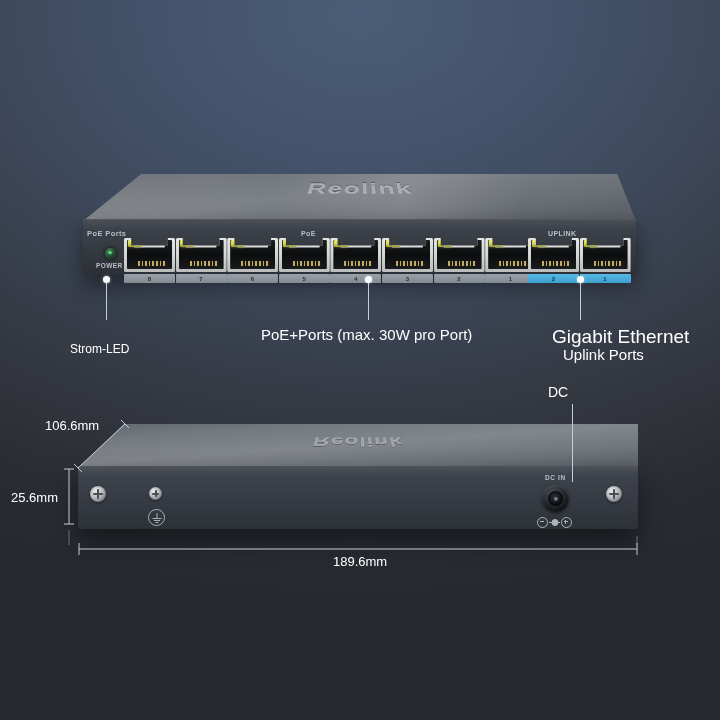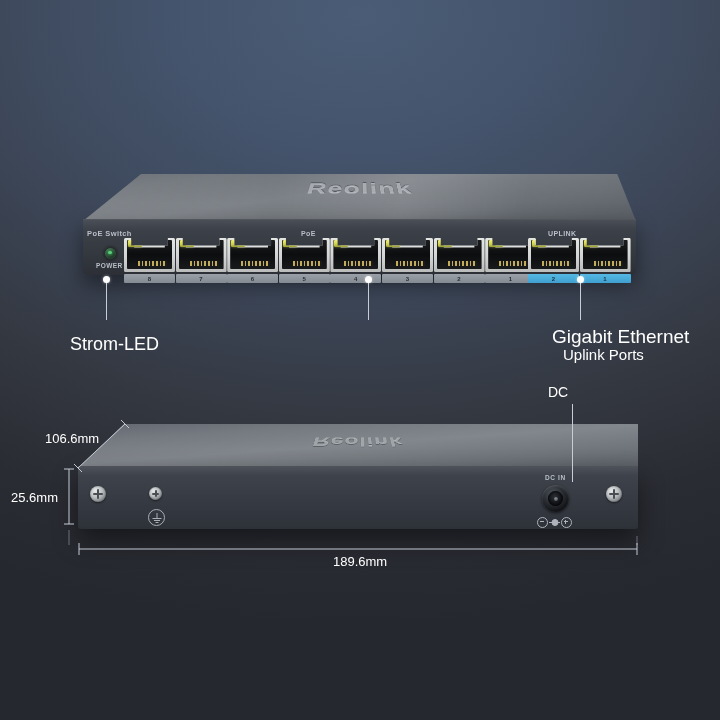--- a/index.html
+++ b/index.html
@@ -212,21 +212,21 @@
 
   <div id="device-top">
 
     <div class="lid"></div>
     <div class="lid-sheen"></div>
     <div class="lid-logo">Reolink</div>
 
     <div class="front"></div>
     <div class="front-shadow"></div>
 
-    <div class="silk" style="left:4px; top:55px;">PoE Switch</div>
+    <div class="silk" style="left:4px; top:55px;">PoE Ports</div>
     <div class="silk" style="left:218px; top:56px; font-size:7px;">PoE</div>
     <div class="silk" style="left:465px; top:56px; font-size:7px;">UPLINK</div>
 
     <div class="led-power" style="left:21px; top:73px;"></div>
     <div class="silk" style="left:13px; top:88px; font-size:6.5px;">POWER</div>
 
     <div id="poe-port-row">
         <div class="port" style="left: 41px; top: 64px; width: 51px;">
           <div class="port-cav" style="width: 45px;">
             <div class="port-pins" style="width: 29px;"></div>
@@ -305,22 +305,23 @@
 
   <div class="leader" style="left:106px; top:280px; height:40px;"></div>
   <div class="leader-dot" style="left:103px; top:276px;"></div>
 
   <div class="leader" style="left:368px; top:280px; height:40px;"></div>
   <div class="leader-dot" style="left:365px; top:276px;"></div>
 
   <div class="leader" style="left:580px; top:280px; height:40px;"></div>
   <div class="leader-dot" style="left:577px; top:276px;"></div>
 
-  <div class="lbl" style="left:70px; top:334px; font-size:18px;">Strom-LED</div>
-
+  <div class="lbl" style="left:70px; top:342px; font-size:12px;">Strom-LED</div>
+
+  <div class="lbl" style="left:261px; top:326px; font-size:15px;">PoE+Ports (max. 30W pro Port)</div>
 
   <div class="lbl" style="left:552px; top:326px; font-size:19px;">Gigabit Ethernet</div>
   <div class="lbl" style="left:563px; top:346px; font-size:15px;">Uplink Ports</div>
 
   <div id="device-rear">
     <div class="rear-lid"></div>
     <div class="rear-lid-logo">Reolink</div>
     <div class="rear-face"></div>
 
     <div class="screw" style="left:12px; top:62px;"></div>
@@ -372,17 +373,17 @@
 
       <line x1="79" y1="549" x2="637" y2="549"></line>
       <line x1="79" y1="543" x2="79" y2="555"></line>
       <line x1="637" y1="543" x2="637" y2="555"></line>
 
       <line x1="69" y1="530" x2="69" y2="545" stroke-opacity=".45"></line>
       <line x1="637" y1="536" x2="637" y2="545" stroke-opacity=".45"></line>
     </g>
   </svg>
 
-  <div class="dim-txt" style="left:45px; top:418px; font-size:13px;margin-top:13px;">106.6mm</div>
+  <div class="dim-txt" style="left:45px; top:418px; font-size:13px;">106.6mm</div>
   <div class="dim-txt" style="left:11px; top:490px; font-size:13px;">25.6mm</div>
   <div class="dim-txt" style="left:333px; top:554px; font-size:13px;">189.6mm</div>
 
 </div>
 
 </body></html>

